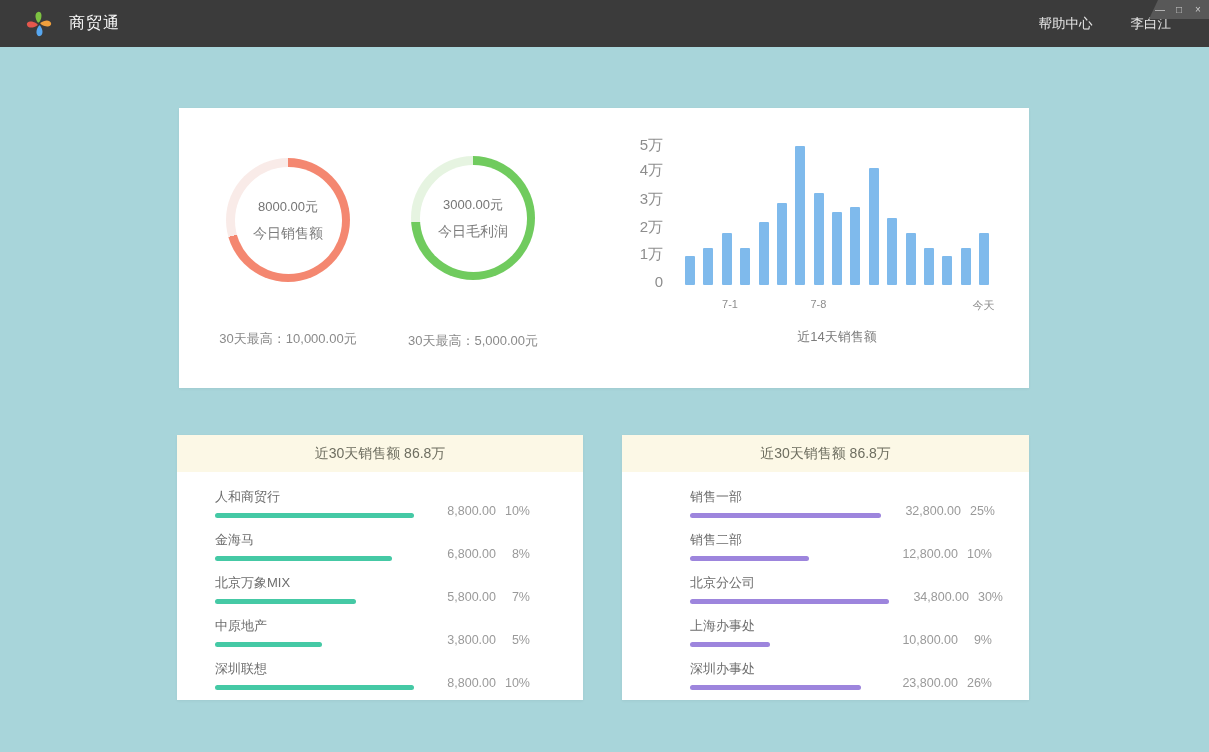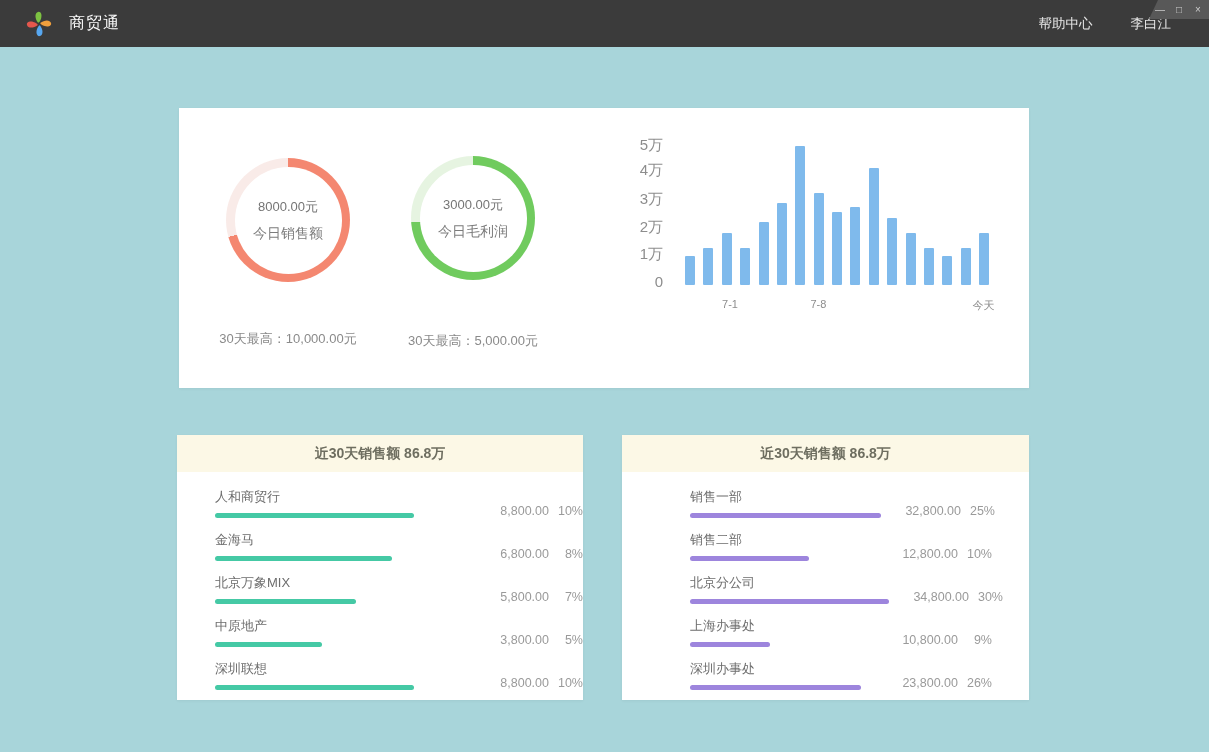--- a/index.html
+++ b/index.html
@@ -70,24 +70,24 @@
     font-size:11px; color:#8d8d8d; white-space:nowrap;
   }
   .chart-title {
     position:absolute; left:506px; top:220px; width:304px;
     text-align:center; font-size:13px; color:#7c7c7c;
   }
 
   
   .rank-header {
     height:37px; background:#fcf8e6; display:flex; align-items:center; justify-content:center;
-    font-size:14px; color:#6e6e60;font-weight:bold;
+    font-size:14px; color:#6e6e60;
   }
   .rank-list { padding:16px 0 0 0; }
-  .card-left  .rank-list { padding-left:38px; }
+  .card-left  .rank-list { padding-left:38px; padding-right:53px; }
   .card-right .rank-list { padding-left:68px; padding-right:37px; }
   .rank-item { display:flex; align-items:flex-end; margin-bottom:13px; }
   .rank-left { flex:1; }
   .rank-name { font-size:13px; color:#6d6d6d; margin-bottom:7px; }
   .rank-bar { height:5px; border-radius:3px; }
   .rank-right { display:flex; align-items:center; padding-bottom:0; margin-left:8px; }
   .rank-amount { font-size:12.5px; color:#9a9a9a; display:inline-block; min-width:72px; text-align:right; }
   .rank-pct    { font-size:12.5px; color:#9a9a9a; display:inline-block; min-width:34px; text-align:right; }
 </style>
 </head>
@@ -159,20 +159,21 @@
         <div class="bar" style="height: 37px; background: rgb(127, 186, 236);"></div>
         <div class="bar" style="height: 29px; background: rgb(127, 186, 236);"></div>
         <div class="bar" style="height: 37px; background: rgb(127, 186, 236);"></div>
         <div class="bar" style="height: 52px; background: rgb(127, 186, 236);"></div>
       </div>
     <div class="xticks" id="xticks">
         <span class="xtick" style="left: 5px; margin-left: 40px;">7-1</span>
         <span class="xtick" style="left: 133.45px;">7-8</span>
         <span class="xtick" style="left: 298.6px;">今天</span>
       </div>
+    <div class="chart-title">近14天销售额</div>
   </div>
 </div>
 
 <div class="card card-left">
   <div class="rank-header">近30天销售额 86.8万</div>
   <div class="rank-list">
 
     <div class="rank-item">
       <div class="rank-left">
         <div class="rank-name">人和商贸行</div>

